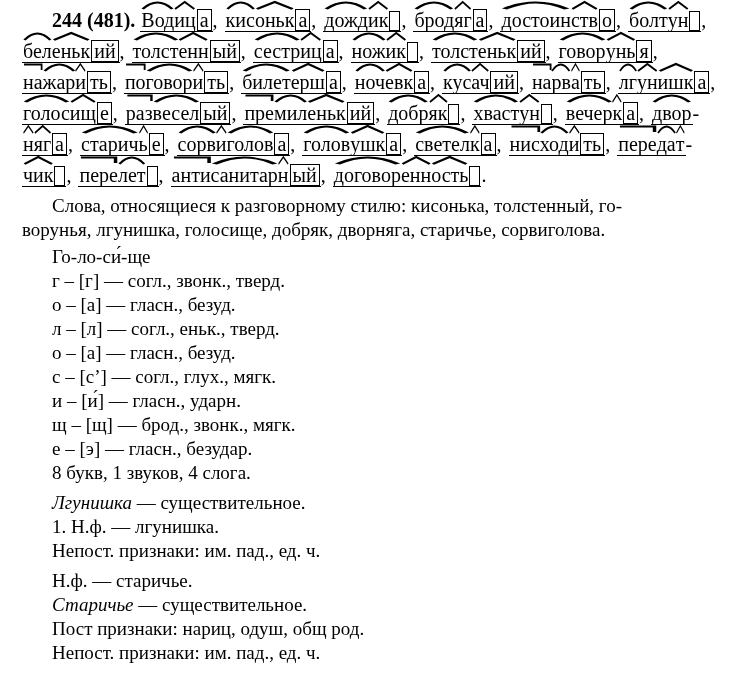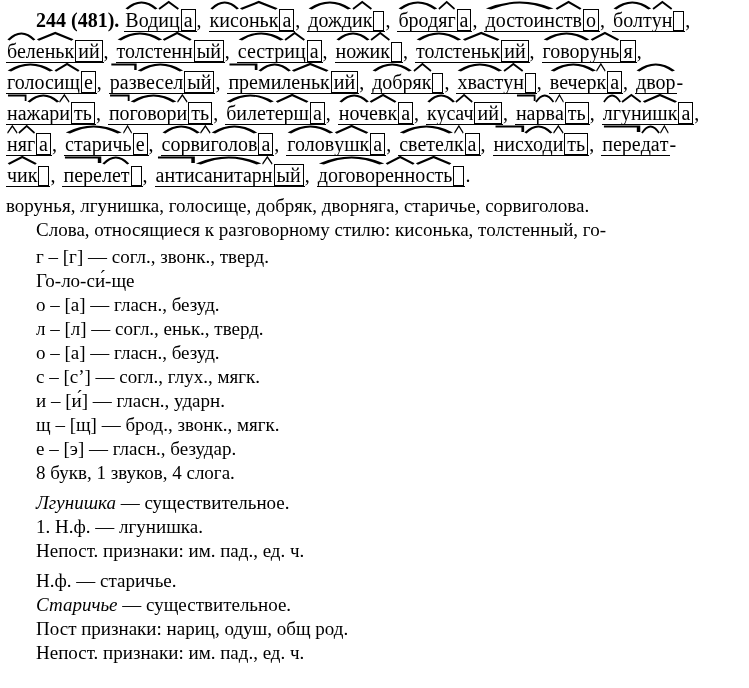--- a/index.html
+++ b/index.html
@@ -1,20 +1,20 @@
 <!DOCTYPE html>
 <html><head>
 <meta charset="utf-8">
 <style>
   html,body{margin:0;padding:0;}
   body{
     width:749px;height:688px;overflow:hidden;background:#ffffff;color:#000;
     font-family:"Liberation Serif","DejaVu Serif",serif;
   }
-  .page{padding:5px 8px 0 6px;}
+  .page{padding:5px 8px 0 22px;}
   
   .word-line{font-size:20px;line-height:31px;height:31px;white-space:nowrap;}
   .word-line.indent{padding-left:30px;}
   .lead{font-weight:bold;margin-right:5px;}
   .w{display:inline-block;position:relative;border-bottom:1.6px solid #000;line-height:22px;padding:0 1px;}
   .seg{display:inline-block;position:relative;line-height:22px;}
   .mark{position:absolute;top:-8px;left:0;width:100%;height:8px;overflow:visible;}
   .end-box{display:inline-block;border:1.5px solid #000;padding:0 2px;margin-left:1px;
            height:20px;line-height:20px;vertical-align:text-bottom;}
   .end-box.empty{width:9px;height:18px;padding:0;}
@@ -78,20 +78,57 @@
             </svg>ик</span><span class="end-box empty"></span></span><span class="sep">, </span><span class="w"><span class="seg"><svg viewBox="0 0 20 8" preserveAspectRatio="none" class="mark">
               <path d="M1,8 Q10,-5 19,8" fill="none" stroke="#000" stroke-width="1.8"></path>
             </svg>толст</span><span class="seg"><svg viewBox="0 0 20 8" preserveAspectRatio="none" class="mark">
               <path d="M1,8 L10,1 L19,8" fill="none" stroke="#000" stroke-width="1.8"></path>
             </svg>еньк</span><span class="end-box">ий</span></span><span class="sep">, </span><span class="w"><span class="seg"><svg viewBox="0 0 20 8" preserveAspectRatio="none" class="mark">
               <path d="M1,8 Q10,-5 19,8" fill="none" stroke="#000" stroke-width="1.8"></path>
             </svg>говор</span><span class="seg"><svg viewBox="0 0 20 8" preserveAspectRatio="none" class="mark">
               <path d="M1,8 L10,1 L19,8" fill="none" stroke="#000" stroke-width="1.8"></path>
             </svg>унь</span><span class="end-box">я</span></span><span class="sep">,</span></div>
       <div class="word-line"><span class="w"><span class="seg"><svg viewBox="0 0 20 8" preserveAspectRatio="none" class="mark">
+              <path d="M1,1.5 L19,1.5 L19,7" fill="none" stroke="#000" stroke-width="1.8"></path>
+            </svg>на</span><span class="seg"><svg viewBox="0 0 20 8" preserveAspectRatio="none" class="mark">
+              <path d="M1,8 Q10,-5 19,8" fill="none" stroke="#000" stroke-width="1.8"></path>
+            </svg>жар</span><span class="seg"><svg viewBox="0 0 20 8" preserveAspectRatio="none" class="mark">
+              <path d="M1,8 L10,1 L19,8" fill="none" stroke="#000" stroke-width="1.8"></path>
+            </svg>и</span><span class="end-box">ть</span></span><span class="sep">, </span><span class="w"><span class="seg"><svg viewBox="0 0 20 8" preserveAspectRatio="none" class="mark">
+              <path d="M1,1.5 L19,1.5 L19,7" fill="none" stroke="#000" stroke-width="1.8"></path>
+            </svg>по</span><span class="seg"><svg viewBox="0 0 20 8" preserveAspectRatio="none" class="mark">
+              <path d="M1,8 Q10,-5 19,8" fill="none" stroke="#000" stroke-width="1.8"></path>
+            </svg>говор</span><span class="seg"><svg viewBox="0 0 20 8" preserveAspectRatio="none" class="mark">
+              <path d="M1,8 L10,1 L19,8" fill="none" stroke="#000" stroke-width="1.8"></path>
+            </svg>и</span><span class="end-box">ть</span></span><span class="sep">, </span><span class="w"><span class="seg"><svg viewBox="0 0 20 8" preserveAspectRatio="none" class="mark">
+              <path d="M1,8 Q10,-5 19,8" fill="none" stroke="#000" stroke-width="1.8"></path>
+            </svg>билет</span><span class="seg"><svg viewBox="0 0 20 8" preserveAspectRatio="none" class="mark">
+              <path d="M1,8 L10,1 L19,8" fill="none" stroke="#000" stroke-width="1.8"></path>
+            </svg>ерш</span><span class="end-box">а</span></span><span class="sep">, </span><span class="w"><span class="seg"><svg viewBox="0 0 20 8" preserveAspectRatio="none" class="mark">
+              <path d="M1,8 Q10,-5 19,8" fill="none" stroke="#000" stroke-width="1.8"></path>
+            </svg>ноч</span><span class="seg"><svg viewBox="0 0 20 8" preserveAspectRatio="none" class="mark">
+              <path d="M1,8 L10,1 L19,8" fill="none" stroke="#000" stroke-width="1.8"></path>
+            </svg>евк</span><span class="end-box">а</span></span><span class="sep">, </span><span class="w"><span class="seg"><svg viewBox="0 0 20 8" preserveAspectRatio="none" class="mark">
+              <path d="M1,8 Q10,-5 19,8" fill="none" stroke="#000" stroke-width="1.8"></path>
+            </svg>кус</span><span class="seg"><svg viewBox="0 0 20 8" preserveAspectRatio="none" class="mark">
+              <path d="M1,8 L10,1 L19,8" fill="none" stroke="#000" stroke-width="1.8"></path>
+            </svg>ач</span><span class="end-box">ий</span></span><span class="sep">, </span><span class="w"><span class="seg"><svg viewBox="0 0 20 8" preserveAspectRatio="none" class="mark">
+              <path d="M1,1.5 L19,1.5 L19,7" fill="none" stroke="#000" stroke-width="1.8"></path>
+            </svg>на</span><span class="seg"><svg viewBox="0 0 20 8" preserveAspectRatio="none" class="mark">
+              <path d="M1,8 Q10,-5 19,8" fill="none" stroke="#000" stroke-width="1.8"></path>
+            </svg>рв</span><span class="seg"><svg viewBox="0 0 20 8" preserveAspectRatio="none" class="mark">
+              <path d="M1,8 L10,1 L19,8" fill="none" stroke="#000" stroke-width="1.8"></path>
+            </svg>а</span><span class="end-box">ть</span></span><span class="sep">, </span><span class="w"><span class="seg"><svg viewBox="0 0 20 8" preserveAspectRatio="none" class="mark">
+              <path d="M1,8 Q10,-5 19,8" fill="none" stroke="#000" stroke-width="1.8"></path>
+            </svg>лг</span><span class="seg"><svg viewBox="0 0 20 8" preserveAspectRatio="none" class="mark">
+              <path d="M1,8 L10,1 L19,8" fill="none" stroke="#000" stroke-width="1.8"></path>
+            </svg>ун</span><span class="seg"><svg viewBox="0 0 20 8" preserveAspectRatio="none" class="mark">
+              <path d="M1,8 L10,1 L19,8" fill="none" stroke="#000" stroke-width="1.8"></path>
+            </svg>ишк</span><span class="end-box">а</span></span><span class="sep">,</span></div>
+      <div class="word-line"><span class="w"><span class="seg"><svg viewBox="0 0 20 8" preserveAspectRatio="none" class="mark">
               <path d="M1,8 Q10,-5 19,8" fill="none" stroke="#000" stroke-width="1.8"></path>
             </svg>голос</span><span class="seg"><svg viewBox="0 0 20 8" preserveAspectRatio="none" class="mark">
               <path d="M1,8 L10,1 L19,8" fill="none" stroke="#000" stroke-width="1.8"></path>
             </svg>ищ</span><span class="end-box">е</span></span><span class="sep">, </span><span class="w"><span class="seg"><svg viewBox="0 0 20 8" preserveAspectRatio="none" class="mark">
               <path d="M1,1.5 L19,1.5 L19,7" fill="none" stroke="#000" stroke-width="1.8"></path>
             </svg>раз</span><span class="seg"><svg viewBox="0 0 20 8" preserveAspectRatio="none" class="mark">
               <path d="M1,8 Q10,-5 19,8" fill="none" stroke="#000" stroke-width="1.8"></path>
             </svg>весел</span><span class="end-box">ый</span></span><span class="sep">, </span><span class="w"><span class="seg"><svg viewBox="0 0 20 8" preserveAspectRatio="none" class="mark">
               <path d="M1,1.5 L19,1.5 L19,7" fill="none" stroke="#000" stroke-width="1.8"></path>
             </svg>пре</span><span class="seg"><svg viewBox="0 0 20 8" preserveAspectRatio="none" class="mark">
@@ -106,57 +143,20 @@
               <path d="M1,8 Q10,-5 19,8" fill="none" stroke="#000" stroke-width="1.8"></path>
             </svg>хваст</span><span class="seg"><svg viewBox="0 0 20 8" preserveAspectRatio="none" class="mark">
               <path d="M1,8 L10,1 L19,8" fill="none" stroke="#000" stroke-width="1.8"></path>
             </svg>ун</span><span class="end-box empty"></span></span><span class="sep">, </span><span class="w"><span class="seg"><svg viewBox="0 0 20 8" preserveAspectRatio="none" class="mark">
               <path d="M1,8 Q10,-5 19,8" fill="none" stroke="#000" stroke-width="1.8"></path>
             </svg>вечер</span><span class="seg"><svg viewBox="0 0 20 8" preserveAspectRatio="none" class="mark">
               <path d="M1,8 L10,1 L19,8" fill="none" stroke="#000" stroke-width="1.8"></path>
             </svg>к</span><span class="end-box">а</span></span><span class="sep">, </span><span class="w"><span class="seg"><svg viewBox="0 0 20 8" preserveAspectRatio="none" class="mark">
               <path d="M1,8 Q10,-5 19,8" fill="none" stroke="#000" stroke-width="1.8"></path>
             </svg>двор</span></span><span class="sep">-</span></div>
-      <div class="word-line"><span class="w"><span class="seg"><svg viewBox="0 0 20 8" preserveAspectRatio="none" class="mark">
-              <path d="M1,1.5 L19,1.5 L19,7" fill="none" stroke="#000" stroke-width="1.8"></path>
-            </svg>на</span><span class="seg"><svg viewBox="0 0 20 8" preserveAspectRatio="none" class="mark">
-              <path d="M1,8 Q10,-5 19,8" fill="none" stroke="#000" stroke-width="1.8"></path>
-            </svg>жар</span><span class="seg"><svg viewBox="0 0 20 8" preserveAspectRatio="none" class="mark">
-              <path d="M1,8 L10,1 L19,8" fill="none" stroke="#000" stroke-width="1.8"></path>
-            </svg>и</span><span class="end-box">ть</span></span><span class="sep">, </span><span class="w"><span class="seg"><svg viewBox="0 0 20 8" preserveAspectRatio="none" class="mark">
-              <path d="M1,1.5 L19,1.5 L19,7" fill="none" stroke="#000" stroke-width="1.8"></path>
-            </svg>по</span><span class="seg"><svg viewBox="0 0 20 8" preserveAspectRatio="none" class="mark">
-              <path d="M1,8 Q10,-5 19,8" fill="none" stroke="#000" stroke-width="1.8"></path>
-            </svg>говор</span><span class="seg"><svg viewBox="0 0 20 8" preserveAspectRatio="none" class="mark">
-              <path d="M1,8 L10,1 L19,8" fill="none" stroke="#000" stroke-width="1.8"></path>
-            </svg>и</span><span class="end-box">ть</span></span><span class="sep">, </span><span class="w"><span class="seg"><svg viewBox="0 0 20 8" preserveAspectRatio="none" class="mark">
-              <path d="M1,8 Q10,-5 19,8" fill="none" stroke="#000" stroke-width="1.8"></path>
-            </svg>билет</span><span class="seg"><svg viewBox="0 0 20 8" preserveAspectRatio="none" class="mark">
-              <path d="M1,8 L10,1 L19,8" fill="none" stroke="#000" stroke-width="1.8"></path>
-            </svg>ерш</span><span class="end-box">а</span></span><span class="sep">, </span><span class="w"><span class="seg"><svg viewBox="0 0 20 8" preserveAspectRatio="none" class="mark">
-              <path d="M1,8 Q10,-5 19,8" fill="none" stroke="#000" stroke-width="1.8"></path>
-            </svg>ноч</span><span class="seg"><svg viewBox="0 0 20 8" preserveAspectRatio="none" class="mark">
-              <path d="M1,8 L10,1 L19,8" fill="none" stroke="#000" stroke-width="1.8"></path>
-            </svg>евк</span><span class="end-box">а</span></span><span class="sep">, </span><span class="w"><span class="seg"><svg viewBox="0 0 20 8" preserveAspectRatio="none" class="mark">
-              <path d="M1,8 Q10,-5 19,8" fill="none" stroke="#000" stroke-width="1.8"></path>
-            </svg>кус</span><span class="seg"><svg viewBox="0 0 20 8" preserveAspectRatio="none" class="mark">
-              <path d="M1,8 L10,1 L19,8" fill="none" stroke="#000" stroke-width="1.8"></path>
-            </svg>ач</span><span class="end-box">ий</span></span><span class="sep">, </span><span class="w"><span class="seg"><svg viewBox="0 0 20 8" preserveAspectRatio="none" class="mark">
-              <path d="M1,1.5 L19,1.5 L19,7" fill="none" stroke="#000" stroke-width="1.8"></path>
-            </svg>на</span><span class="seg"><svg viewBox="0 0 20 8" preserveAspectRatio="none" class="mark">
-              <path d="M1,8 Q10,-5 19,8" fill="none" stroke="#000" stroke-width="1.8"></path>
-            </svg>рв</span><span class="seg"><svg viewBox="0 0 20 8" preserveAspectRatio="none" class="mark">
-              <path d="M1,8 L10,1 L19,8" fill="none" stroke="#000" stroke-width="1.8"></path>
-            </svg>а</span><span class="end-box">ть</span></span><span class="sep">, </span><span class="w"><span class="seg"><svg viewBox="0 0 20 8" preserveAspectRatio="none" class="mark">
-              <path d="M1,8 Q10,-5 19,8" fill="none" stroke="#000" stroke-width="1.8"></path>
-            </svg>лг</span><span class="seg"><svg viewBox="0 0 20 8" preserveAspectRatio="none" class="mark">
-              <path d="M1,8 L10,1 L19,8" fill="none" stroke="#000" stroke-width="1.8"></path>
-            </svg>ун</span><span class="seg"><svg viewBox="0 0 20 8" preserveAspectRatio="none" class="mark">
-              <path d="M1,8 L10,1 L19,8" fill="none" stroke="#000" stroke-width="1.8"></path>
-            </svg>ишк</span><span class="end-box">а</span></span><span class="sep">,</span></div>
       <div class="word-line"><span class="w"><span class="seg"><svg viewBox="0 0 20 8" preserveAspectRatio="none" class="mark">
               <path d="M1,8 L10,1 L19,8" fill="none" stroke="#000" stroke-width="1.8"></path>
             </svg>н</span><span class="seg"><svg viewBox="0 0 20 8" preserveAspectRatio="none" class="mark">
               <path d="M1,8 L10,1 L19,8" fill="none" stroke="#000" stroke-width="1.8"></path>
             </svg>яг</span><span class="end-box">а</span></span><span class="sep">, </span><span class="w"><span class="seg"><svg viewBox="0 0 20 8" preserveAspectRatio="none" class="mark">
               <path d="M1,8 Q10,-5 19,8" fill="none" stroke="#000" stroke-width="1.8"></path>
             </svg>старич</span><span class="seg"><svg viewBox="0 0 20 8" preserveAspectRatio="none" class="mark">
               <path d="M1,8 L10,1 L19,8" fill="none" stroke="#000" stroke-width="1.8"></path>
             </svg>ь</span><span class="end-box">е</span></span><span class="sep">, </span><span class="w"><span class="seg"><svg viewBox="0 0 20 8" preserveAspectRatio="none" class="mark">
               <path d="M1,8 Q10,-5 19,8" fill="none" stroke="#000" stroke-width="1.8"></path>
@@ -200,27 +200,27 @@
             </svg>н</span><span class="end-box">ый</span></span><span class="sep">, </span><span class="w"><span class="seg"><svg viewBox="0 0 20 8" preserveAspectRatio="none" class="mark">
               <path d="M1,8 Q10,-5 19,8" fill="none" stroke="#000" stroke-width="1.8"></path>
             </svg>договор</span><span class="seg"><svg viewBox="0 0 20 8" preserveAspectRatio="none" class="mark">
               <path d="M1,8 L10,1 L19,8" fill="none" stroke="#000" stroke-width="1.8"></path>
             </svg>енн</span><span class="seg"><svg viewBox="0 0 20 8" preserveAspectRatio="none" class="mark">
               <path d="M1,8 L10,1 L19,8" fill="none" stroke="#000" stroke-width="1.8"></path>
             </svg>ость</span><span class="end-box empty"></span></span><span class="sep">.</span></div>
     </div>
 
   <div class="para">
+    <div class="pline findent">Слова, относящиеся к разговорному стилю: кисонька, толстенный, го-</div>
     <div class="pline">ворунья, лгунишка, голосище, добряк, дворняга, старичье, сорвиголова.</div>
-    <div class="pline findent">Слова, относящиеся к разговорному стилю: кисонька, толстенный, го-</div>
   </div>
 
   <div class="block">
+    <div class="aline">Го-ло-си́-ще</div>
     <div class="aline">г – [г] — согл., звонк., тверд.</div>
-    <div class="aline">Го-ло-си́-ще</div>
     <div class="aline">о – [а] — гласн., безуд.</div>
     <div class="aline">л – [л] — согл., еньк., тверд.</div>
     <div class="aline">о – [а] — гласн., безуд.</div>
     <div class="aline">с – [с’] — согл., глух., мягк.</div>
     <div class="aline">и – [и́] — гласн., ударн.</div>
     <div class="aline">щ – [щ] — брод., звонк., мягк.</div>
     <div class="aline">е – [э] — гласн., безудар.</div>
     <div class="aline">8 букв, 1 звуков, 4 слога.</div>
   </div>
 

